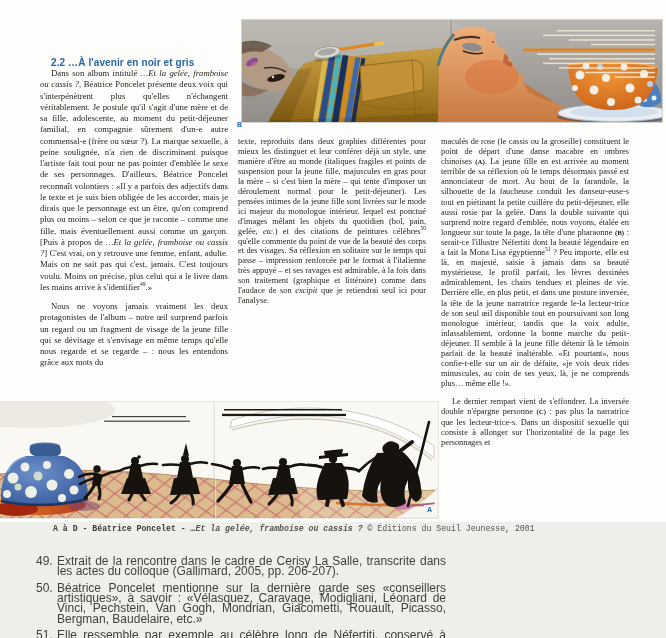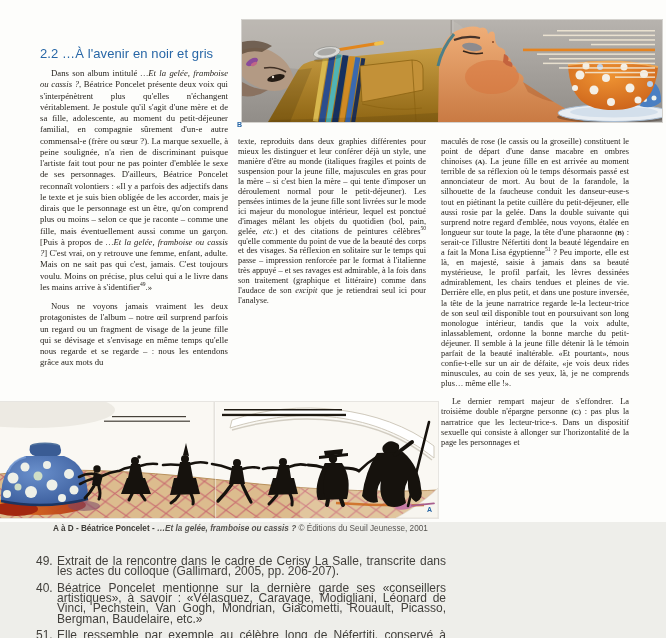--- a/index.html
+++ b/index.html
@@ -4,23 +4,23 @@
 <style>
   html,body{margin:0;padding:0}
   body{
     width:666px;height:638px;position:relative;overflow:hidden;
     background:#fdfdfb;
     font-family:"Liberation Serif",serif;
     -webkit-font-smoothing:antialiased;
   }
   .band{position:absolute;left:0;top:522px;width:666px;height:116px;background:#eeeeea}
   .heading{
-    position:absolute;left:40px;top:46px;margin:0;
-    font-family:"Liberation Sans",sans-serif;font-weight:normal;
-    font-size:13px;color:#2766a6;letter-spacing:.1px;
+    position:absolute;left:40px;top:46px;margin:11px;
+    font-family:"Liberation Sans",sans-serif;font-weight:bold;
+    font-size:10px;color:#2766a6;letter-spacing:.1px;
   }
   .col{position:absolute;text-align:justify;color:#221e19}
   .col p{margin:0}
   .col1{left:40px;top:68px;width:188px;font-size:8.7px;line-height:11.25px}
   .col2{left:238px;top:137px;width:188px;font-size:8.35px;line-height:9.95px}
   .col3{left:441px;top:137px;width:188px;font-size:8.35px;line-height:10.1px}
   .indent{text-indent:11px}
   .mt1{margin-top:8px !important}
   .i{font-style:italic}
   .b{font-weight:bold}
@@ -32,21 +32,21 @@
   .figB{left:242px;top:20px;width:420px;height:102px}
   .figA{left:0;top:402px;width:438px;height:116px;outline-color:rgba(70,58,45,.12)}
   .figlabel{
     position:absolute;font-family:"Liberation Sans",sans-serif;
     font-weight:bold;font-size:7px;color:#2766a6;
   }
   .labB{left:237px;top:121px}
   .labA{left:427px;top:506px}
   .caption{
     position:absolute;left:53px;top:524px;width:560px;
-    font-family:Liberation Sans, sans-serif;font-size:8.2px;color:#55534f;
+    font-family:Liberation Mono, monospace;font-size:8.2px;color:#55534f;
   }
   .caption .b{color:#3c3a36}
   .footnotes{
     position:absolute;left:36px;top:556px;width:410px;
     font-family:"Liberation Sans",sans-serif;font-size:12px;line-height:10.2px;color:#413f3b;
   }
   .fn{display:flex;margin-bottom:6.5px}
   .fn-num{flex:0 0 21px}
   .fn-text{flex:1;text-align:justify}
 </style>
@@ -61,21 +61,21 @@
   <p class="indent"><span>Dans son album intitulé </span><span class="i">…Et la gelée, framboise ou cassis ?</span><span>, Béatrice Poncelet présente deux voix qui s'interpénètrent plus qu'elles n'échangent véritablement. Je postule qu'il s'agit d'une mère et de sa fille, adolescente, au moment du petit-déjeuner familial, en compagnie sûrement d'un-e autre commensal-e (frère ou sœur ?). La marque sexuelle, à peine soulignée, n'a rien de discriminant puisque l'artiste fait tout pour ne pas pointer d'emblée le sexe de ses personnages. D'ailleurs, Béatrice Poncelet reconnaît volontiers : «Il y a parfois des adjectifs dans le texte et je suis bien obligée de les accorder, mais je dirais que le personnage est un être, qu'on comprend plus ou moins – selon ce que je raconte – comme une fille, mais éventuellement aussi comme un garçon. [Puis à propos de </span><span class="i">…Et la gelée, framboise ou cassis ?</span><span>] C'est vrai, on y retrouve une femme, enfant, adulte. Mais on ne sait pas qui c'est, jamais. C'est toujours voulu. Moins on précise, plus celui qui a le livre dans les mains arrive à s'identifier</span><span class="sup">49</span><span>.»</span></p>
   <p class="indent mt1">Nous ne voyons jamais vraiment les deux protagonistes de l'album – notre œil surprend parfois un regard ou un fragment de visage de la jeune fille qui se dévisage et s'envisage en même temps qu'elle nous regarde et se regarde – : nous les entendons grâce aux mots du</p>
 </div>
 
 <div class="col col2">
   <p><span>texte, reproduits dans deux graphies différentes pour mieux les distinguer et leur conférer déjà un style, une manière d'être au monde (italiques fragiles et points de suspension pour la jeune fille, majuscules en gras pour la mère – si c'est bien la mère – qui tente d'imposer un déroulement normal pour le petit-déjeuner). Les pensées intimes de la jeune fille sont livrées sur le mode ici majeur du monologue intérieur, lequel est ponctué d'images mêlant les objets du quotidien (bol, pain, gelée, </span><span class="i">etc.</span><span>) et des citations de peintures célèbres</span><span class="sup">50</span><span> qu'elle commente du point de vue de la beauté des corps et des visages. Sa réflexion en solitaire sur le temps qui passe – impression renforcée par le format à l'italienne très appuyé – et ses ravages est admirable, à la fois dans son traitement (graphique et littéraire) comme dans l'audace de son </span><span class="i">excipit</span><span> que je retiendrai seul ici pour l'analyse.</span></p>
 </div>
 
 <div class="col col3">
   <p><span>maculés de rose (le cassis ou la groseille) constituent le point de départ d'une danse macabre en ombres chinoises </span><span class="sc">(A)</span><span>. La jeune fille en est arrivée au moment terrible de sa réflexion où le temps désormais passé est annonciateur de mort. Au bout de la farandole, la silhouette de la faucheuse conduit les danseur-euse-s tout en piétinant la petite cuillère du petit-déjeuner, elle aussi rosie par la gelée. Dans la double suivante qui surprend notre regard d'emblée, nous voyons, étalée en longueur sur toute la page, la tête d'une pharaonne </span><span class="sc">(B)</span><span> : serait-ce l'illustre Néfertiti dont la beauté légendaire en a fait la Mona Lisa égyptienne</span><span class="sup">51</span><span> ? Peu importe, elle est là, en majesté, saisie à jamais dans sa beauté mystérieuse, le profil parfait, les lèvres dessinées admirablement, les chairs tendues et pleines de vie. Derrière elle, en plus petit, et dans une posture inversée, la tête de la jeune narratrice regarde le-la lecteur-trice de son seul œil disponible tout en poursuivant son long monologue intérieur, tandis que la voix adulte, inlassablement, ordonne la bonne marche du petit-déjeuner. Il semble à la jeune fille détenir là le témoin parfait de la beauté inaltérable. «Et pourtant», nous confie-t-elle sur un air de défaite, «je vois deux rides minuscules, au coin de ses yeux, là, je ne comprends plus… même elle !».</span></p>
-  <p class="indent mt1"><span>Le dernier rempart majeur de s'effondrer. La troisième double n'épargne personne </span><span class="sc">(C)</span><span> : pas plus la narratrice que les lecteur-trice-s. Dans un dispositif sexuelle qui consiste à allonger sur l'horizontalité de la page les personnages et</span></p>
+  <p class="indent mt1"><span>Le dernier rempart vient de s'effondrer. La inversée double n'épargne personne </span><span class="sc">(C)</span><span> : pas plus la narratrice que les lecteur-trice-s. Dans un dispositif sexuelle qui consiste à allonger sur l'horizontalité de la page les personnages et</span></p>
 </div>
 
 <div class="fig figB">
   <svg viewBox="0 0 420 102" width="420" height="102" xmlns="http://www.w3.org/2000/svg">
     <defs>
       <linearGradient id="bgB" x1="0" y1="0" x2="0" y2="1">
         <stop offset="0" stop-color="#b7b3ae"></stop>
           <stop offset="1" stop-color="#918d88"></stop>
       </linearGradient>
       <linearGradient id="skin" x1="0" y1="0" x2="0" y2="1">
@@ -310,20 +310,20 @@
 <span class="figlabel labA">A</span>
 
 <div class="caption"><span class="b">A à D</span><span class="b"> - </span><span class="b blue">Béatrice Poncelet</span><span class="b"> - </span><span class="bi">…Et la gelée, framboise ou cassis ?</span><span> © Éditions du Seuil Jeunesse, 2001</span></div>
 
 <div class="footnotes">
   <div class="fn">
     <span class="fn-num">49.</span>
     <span class="fn-text">Extrait de la rencontre dans le cadre de Cerisy La Salle, transcrite dans les actes du colloque (Gallimard, 2005, pp. 206-207).</span>
   </div>
   <div class="fn">
-    <span class="fn-num">40.</span>
+    <span class="fn-num">50.</span>
     <span class="fn-text">Béatrice Poncelet mentionne sur la dernière garde ses «conseillers artistiques», à savoir : «Vélasquez, Caravage, Modigliani, Léonard de Vinci, Pechstein, Van Gogh, Mondrian, Giacometti, Rouault, Picasso, Bergman, Baudelaire, etc.»</span>
   </div>
   <div class="fn">
     <span class="fn-num">51.</span>
     <span class="fn-text"><span>Elle ressemble par exemple au célèbre long de Néfertiti, conservé à l'</span><span class="i">Altes Berlin</span><span> de Cerisy.</span></span>
   </div>
 </div>
 
 </body></html>

